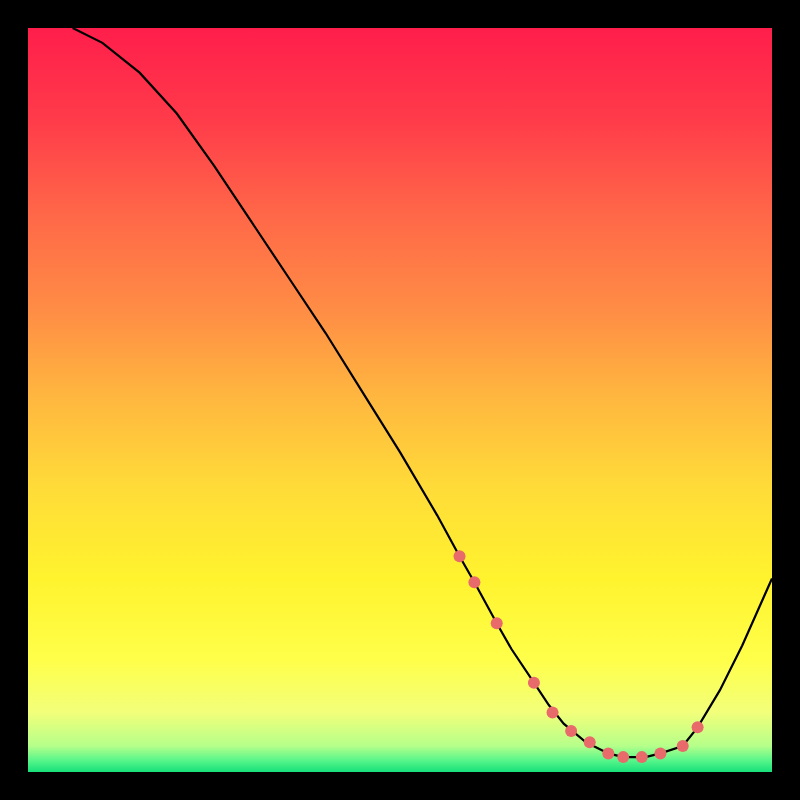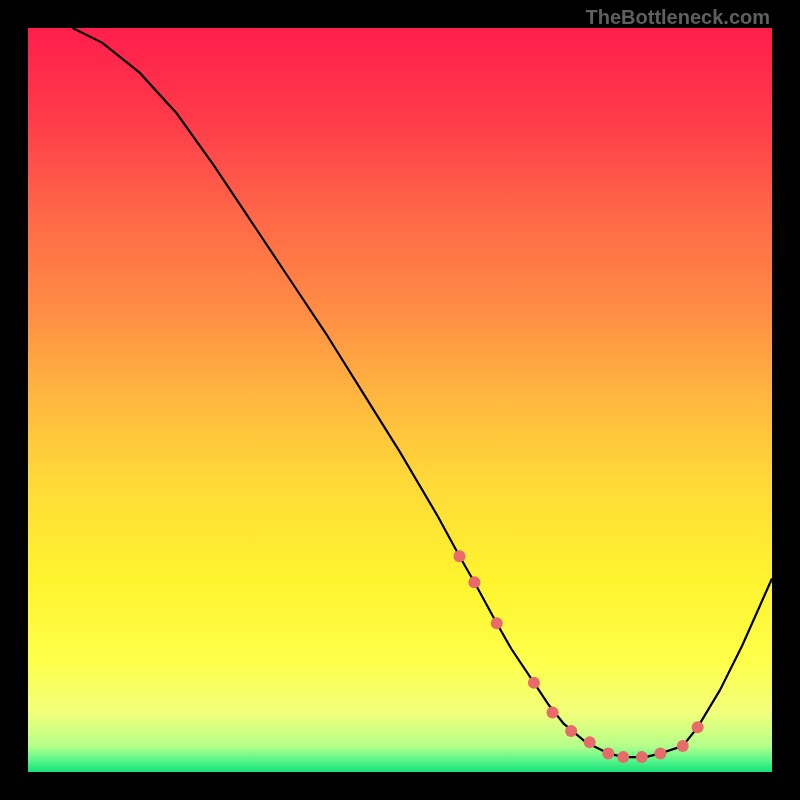--- a/index.html
+++ b/index.html
@@ -43,21 +43,20 @@
     font-family: Arial, Helvetica, sans-serif;
     font-size: 20px;
     font-weight: bold;
     color: #5f5f5f;
   }
 </style>
 </head>
 <body>
 
 <div class="container">
-  <div class="watermark">TheBottleneck.com</div>
   <div class="plot-area">
     <svg class="gradient-bg" viewBox="0 0 744 744" preserveAspectRatio="none">
       <defs>
         <linearGradient id="bg-grad" x1="0" y1="0" x2="0" y2="1">
             <stop offset="0%" stop-color="#ff1e4b"></stop>
             <stop offset="12%" stop-color="#ff3a4a"></stop>
             <stop offset="25%" stop-color="#ff6748"></stop>
             <stop offset="38%" stop-color="#ff8d45"></stop>
             <stop offset="50%" stop-color="#ffb83f"></stop>
             <stop offset="62%" stop-color="#ffdc38"></stop>

